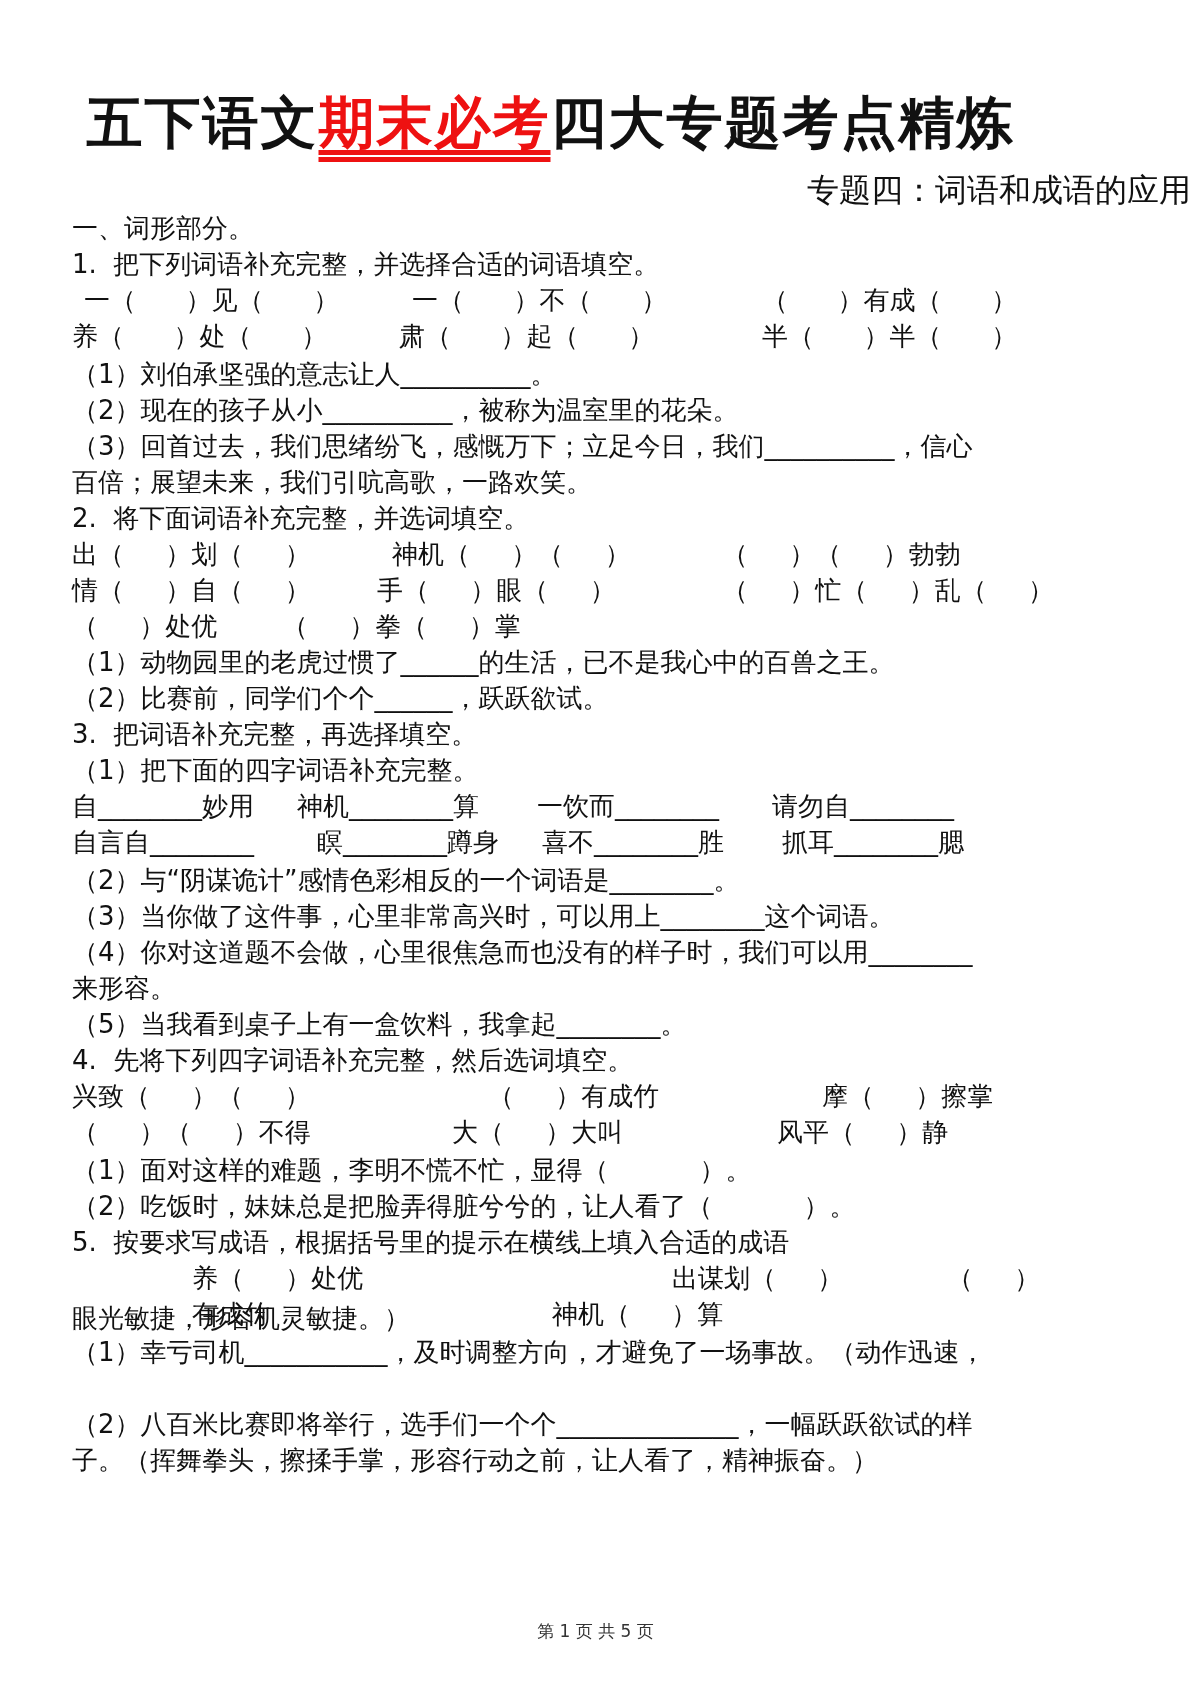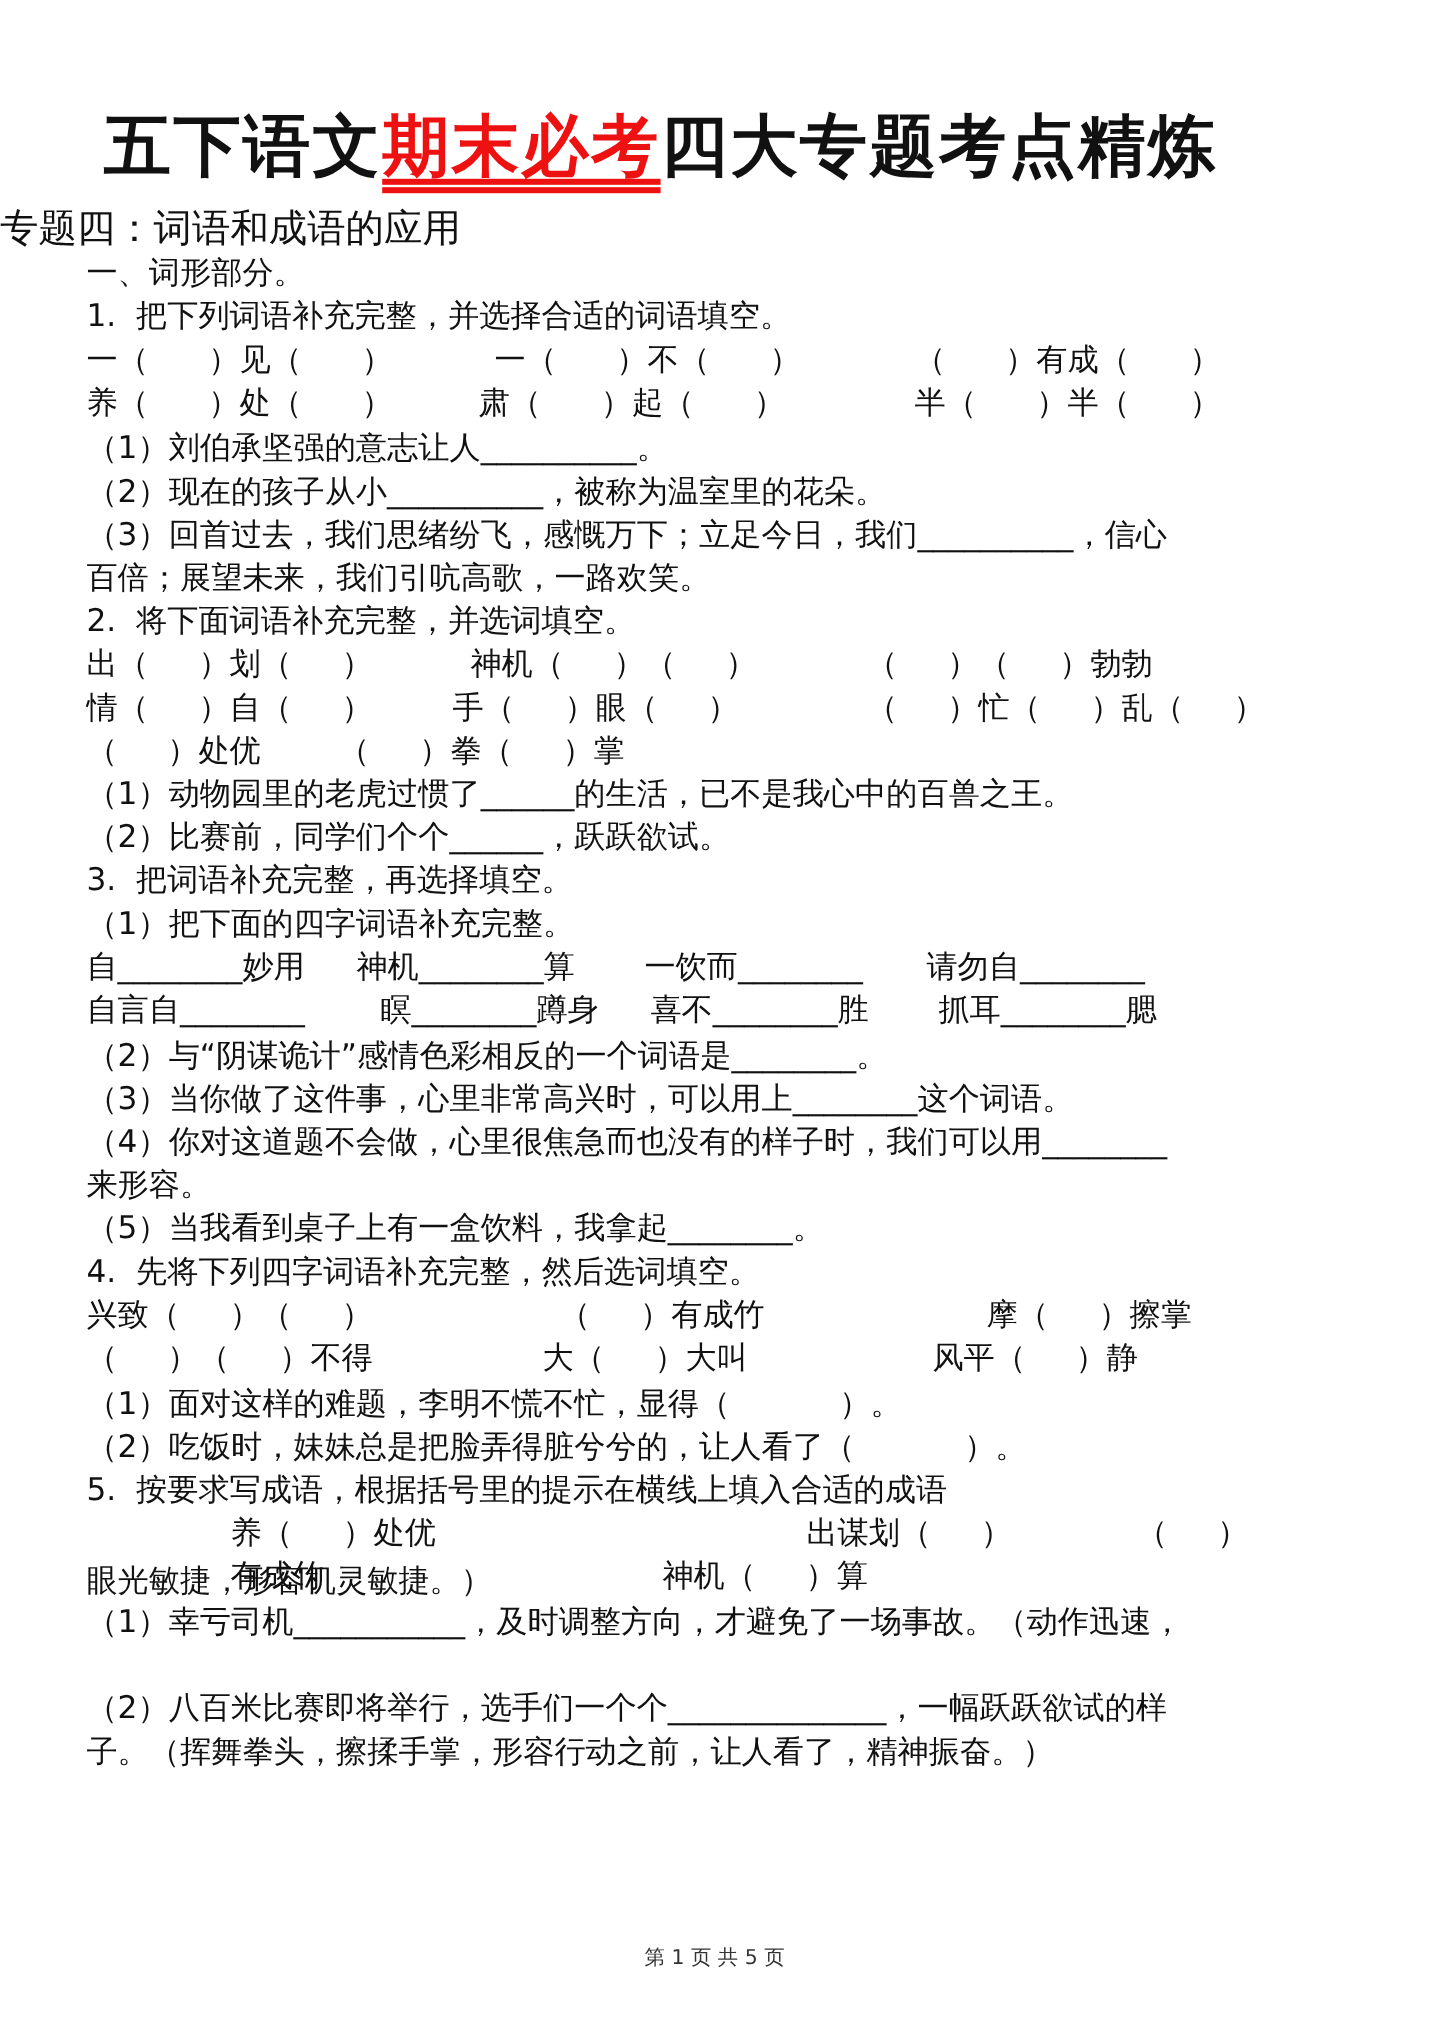--- a/index.html
+++ b/index.html
@@ -2,39 +2,39 @@
 <html><head>
   <meta charset="utf-8">
   <style>
     html, body { margin: 0; padding: 0; background: #ffffff; }
     body { width: 1191px; height: 1684px; position: relative; overflow: hidden;
            font-family: "DejaVu Sans", "Liberation Sans", sans-serif; color: #111; }
     .title { position: absolute; left: 0; width: 1101px; top: 88px; text-align: center;
              font-size: 56px; font-weight: bold; letter-spacing: 2px; line-height: 70px; }
     .title .red { color: #ee1111; text-decoration: underline; text-decoration-style: double;
                   text-decoration-color: #ee1111; text-underline-offset: 8px; }
-    .subtitle { position: absolute; left: 0; width: 1191px; top: 168px; text-align: left;
+    .subtitle { position: absolute; left: 0; width: 1191px; top: 168px; text-align: right;
                 font-size: 32px; line-height: 44px; }
     .line { position: absolute; left: 72px; font-size: 26px; line-height: 36px; white-space: pre; }
     .row { position: absolute; left: 72px; width: 1050px; font-size: 26px; line-height: 36px; }
     .cell { position: absolute; white-space: pre; }
     .footer { position: absolute; left: 0; width: 1191px; top: 1620px; text-align: center;
               font-size: 17px; color: #333; }
   </style>
 </head>
 <body>
 
 <div class="title"><span>五下语文</span><span class="red">期末必考</span><span>四大专题考点精炼</span></div>
 <div class="subtitle">专题四：词语和成语的应用</div>
 
 <div class="line" style="top:210px">一、词形部分。</div>
 
 <div class="line" style="top:246px">1.  把下列词语补充完整，并选择合适的词语填空。</div>
 <div class="row" style="top:282px">
-  <span class="cell" style="left:0">一（      ）见（      ）</span>
+  <span class="cell" style="left:12px">一（      ）见（      ）</span>
   <span class="cell" style="left:340px">一（      ）不（      ）</span>
   <span class="cell" style="left:690px">（      ）有成（      ）</span>
 </div>
 <div class="row" style="top:318px">
   <span class="cell" style="left:0">养（      ）处（      ）</span>
   <span class="cell" style="left:327px">肃（      ）起（      ）</span>
   <span class="cell" style="left:690px">半（      ）半（      ）</span>
 </div>
 <div class="line" style="top:356px">（1）刘伯承坚强的意志让人__________。</div>
 <div class="line" style="top:392px">（2）现在的孩子从小__________，被称为温室里的花朵。</div>
@@ -75,21 +75,21 @@
 </div>
 <div class="line" style="top:862px">（2）与“阴谋诡计”感情色彩相反的一个词语是________。</div>
 <div class="line" style="top:898px">（3）当你做了这件事，心里非常高兴时，可以用上________这个词语。</div>
 <div class="line" style="top:934px">（4）你对这道题不会做，心里很焦急而也没有的样子时，我们可以用________</div>
 <div class="line" style="top:970px">来形容。</div>
 <div class="line" style="top:1006px">（5）当我看到桌子上有一盒饮料，我拿起________。</div>
 
 <div class="line" style="top:1042px">4.  先将下列四字词语补充完整，然后选词填空。</div>
 <div class="row" style="top:1078px">
   <span class="cell" style="left:0">兴致（     ）（     ）</span>
-  <span class="cell" style="left:394px">（     ）有成竹</span>
+  <span class="cell" style="left:416px">（     ）有成竹</span>
   <span class="cell" style="left:750px">摩（     ）擦掌</span>
 </div>
 <div class="row" style="top:1114px">
   <span class="cell" style="left:0">（     ）（     ）不得</span>
   <span class="cell" style="left:380px">大（     ）大叫</span>
   <span class="cell" style="left:705px">风平（     ）静</span>
 </div>
 <div class="line" style="top:1152px">（1）面对这样的难题，李明不慌不忙，显得（           ）。</div>
 <div class="line" style="top:1188px">（2）吃饭时，妹妹总是把脸弄得脏兮兮的，让人看了（           ）。</div>
 

